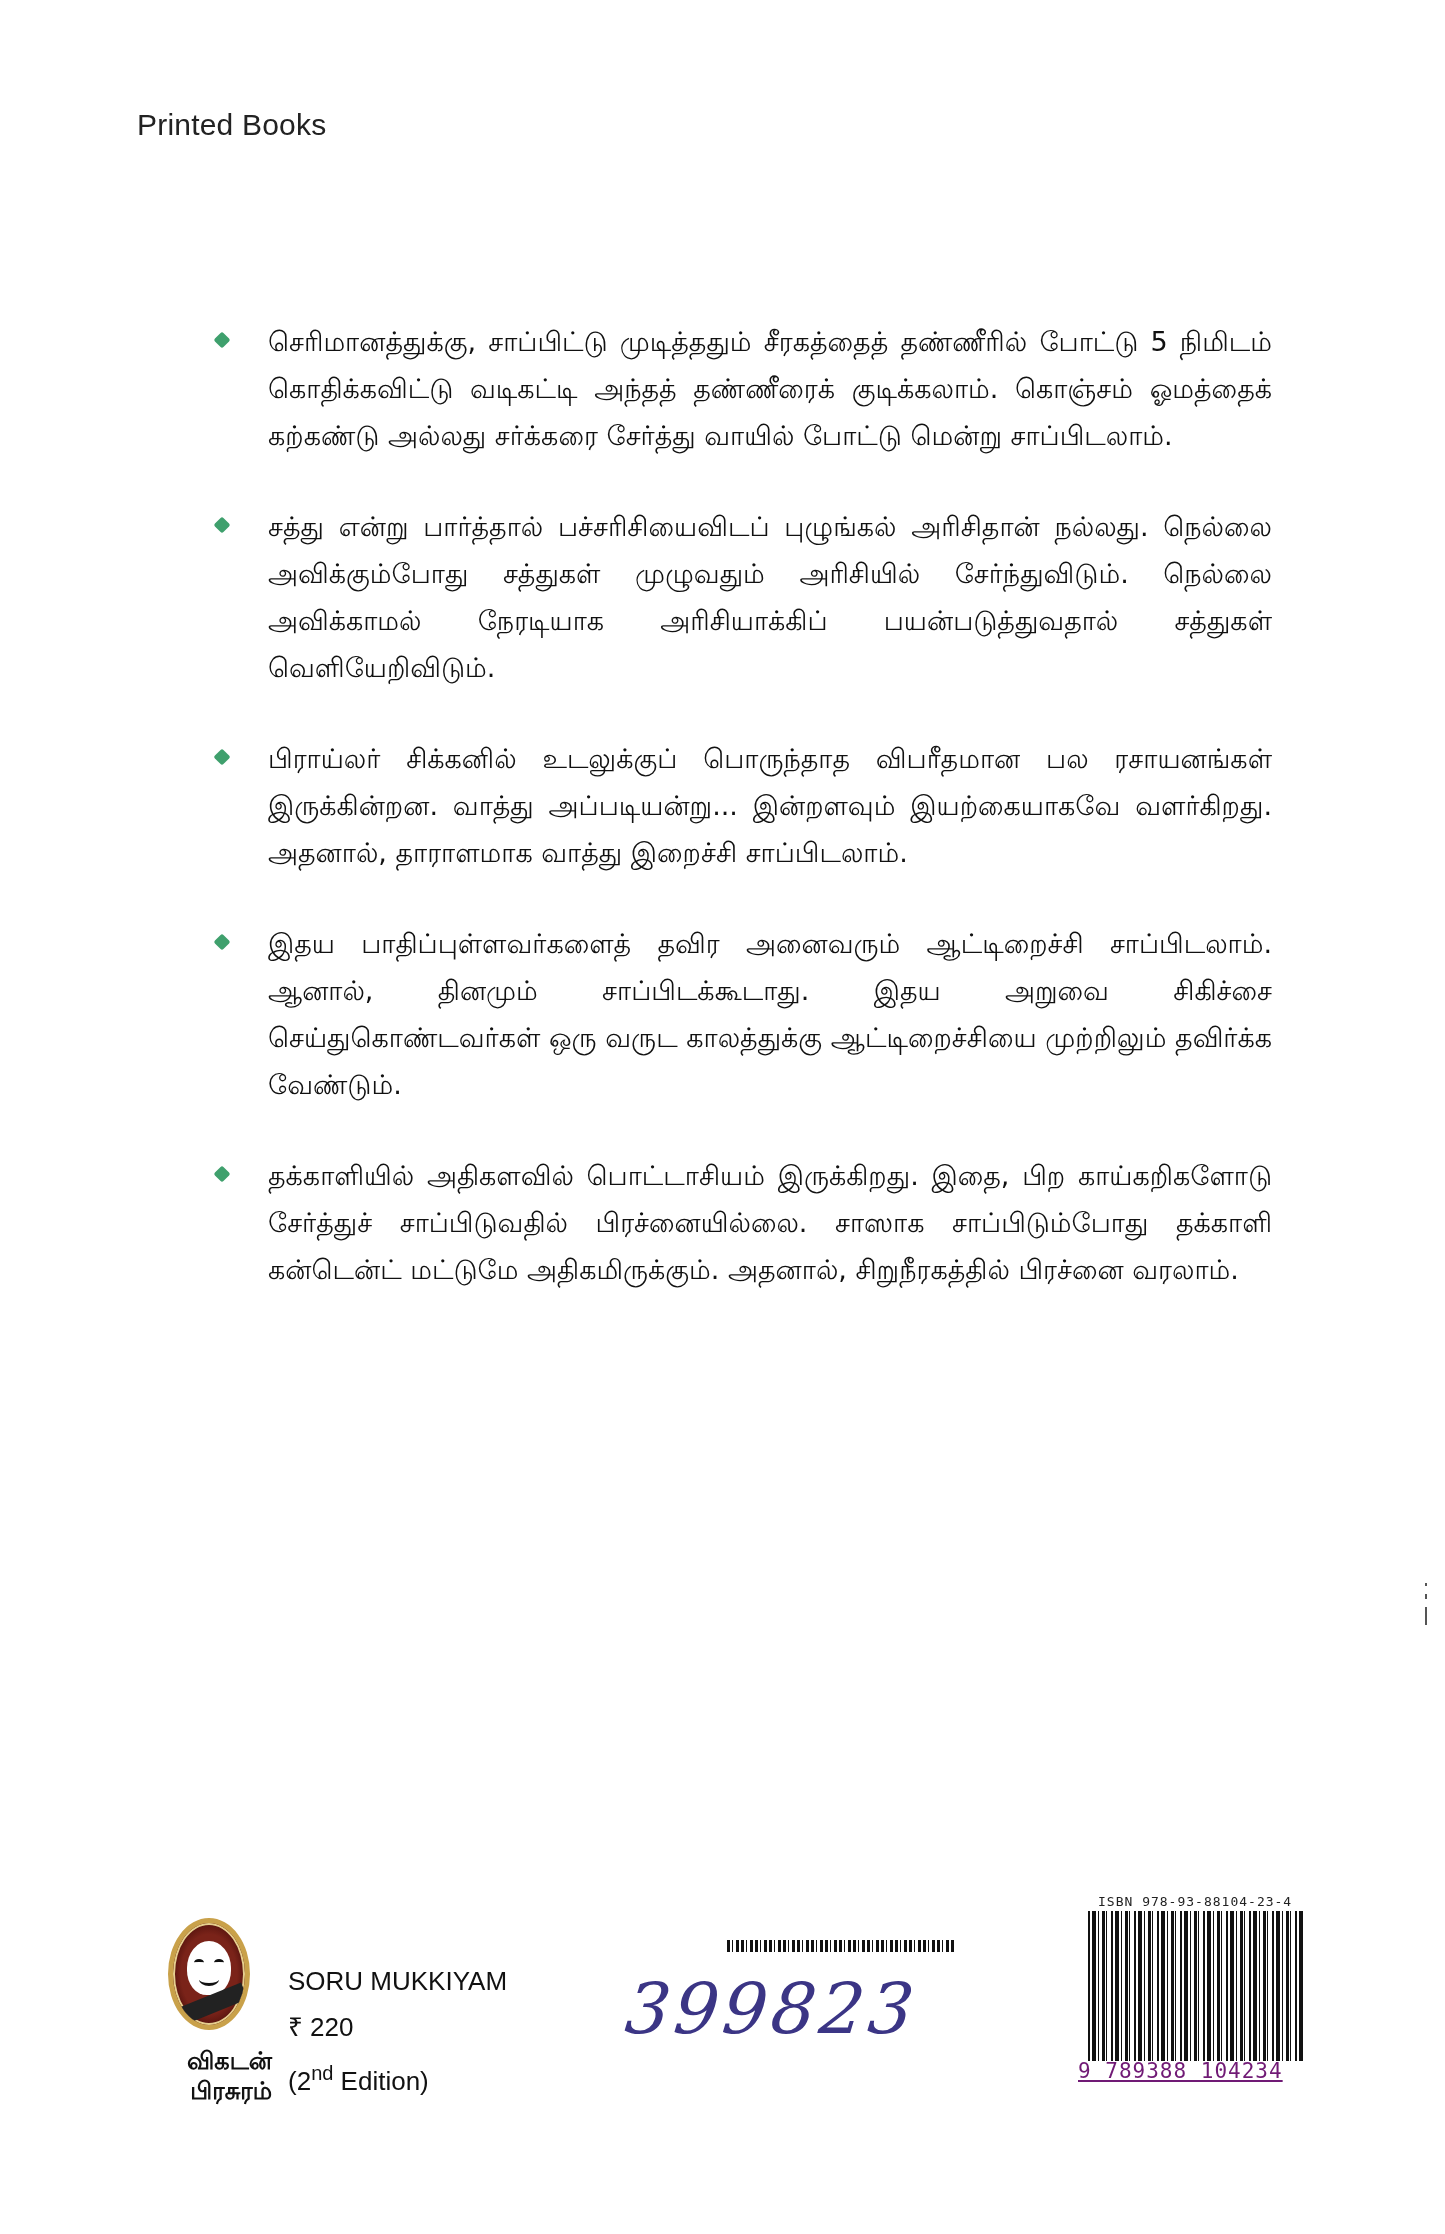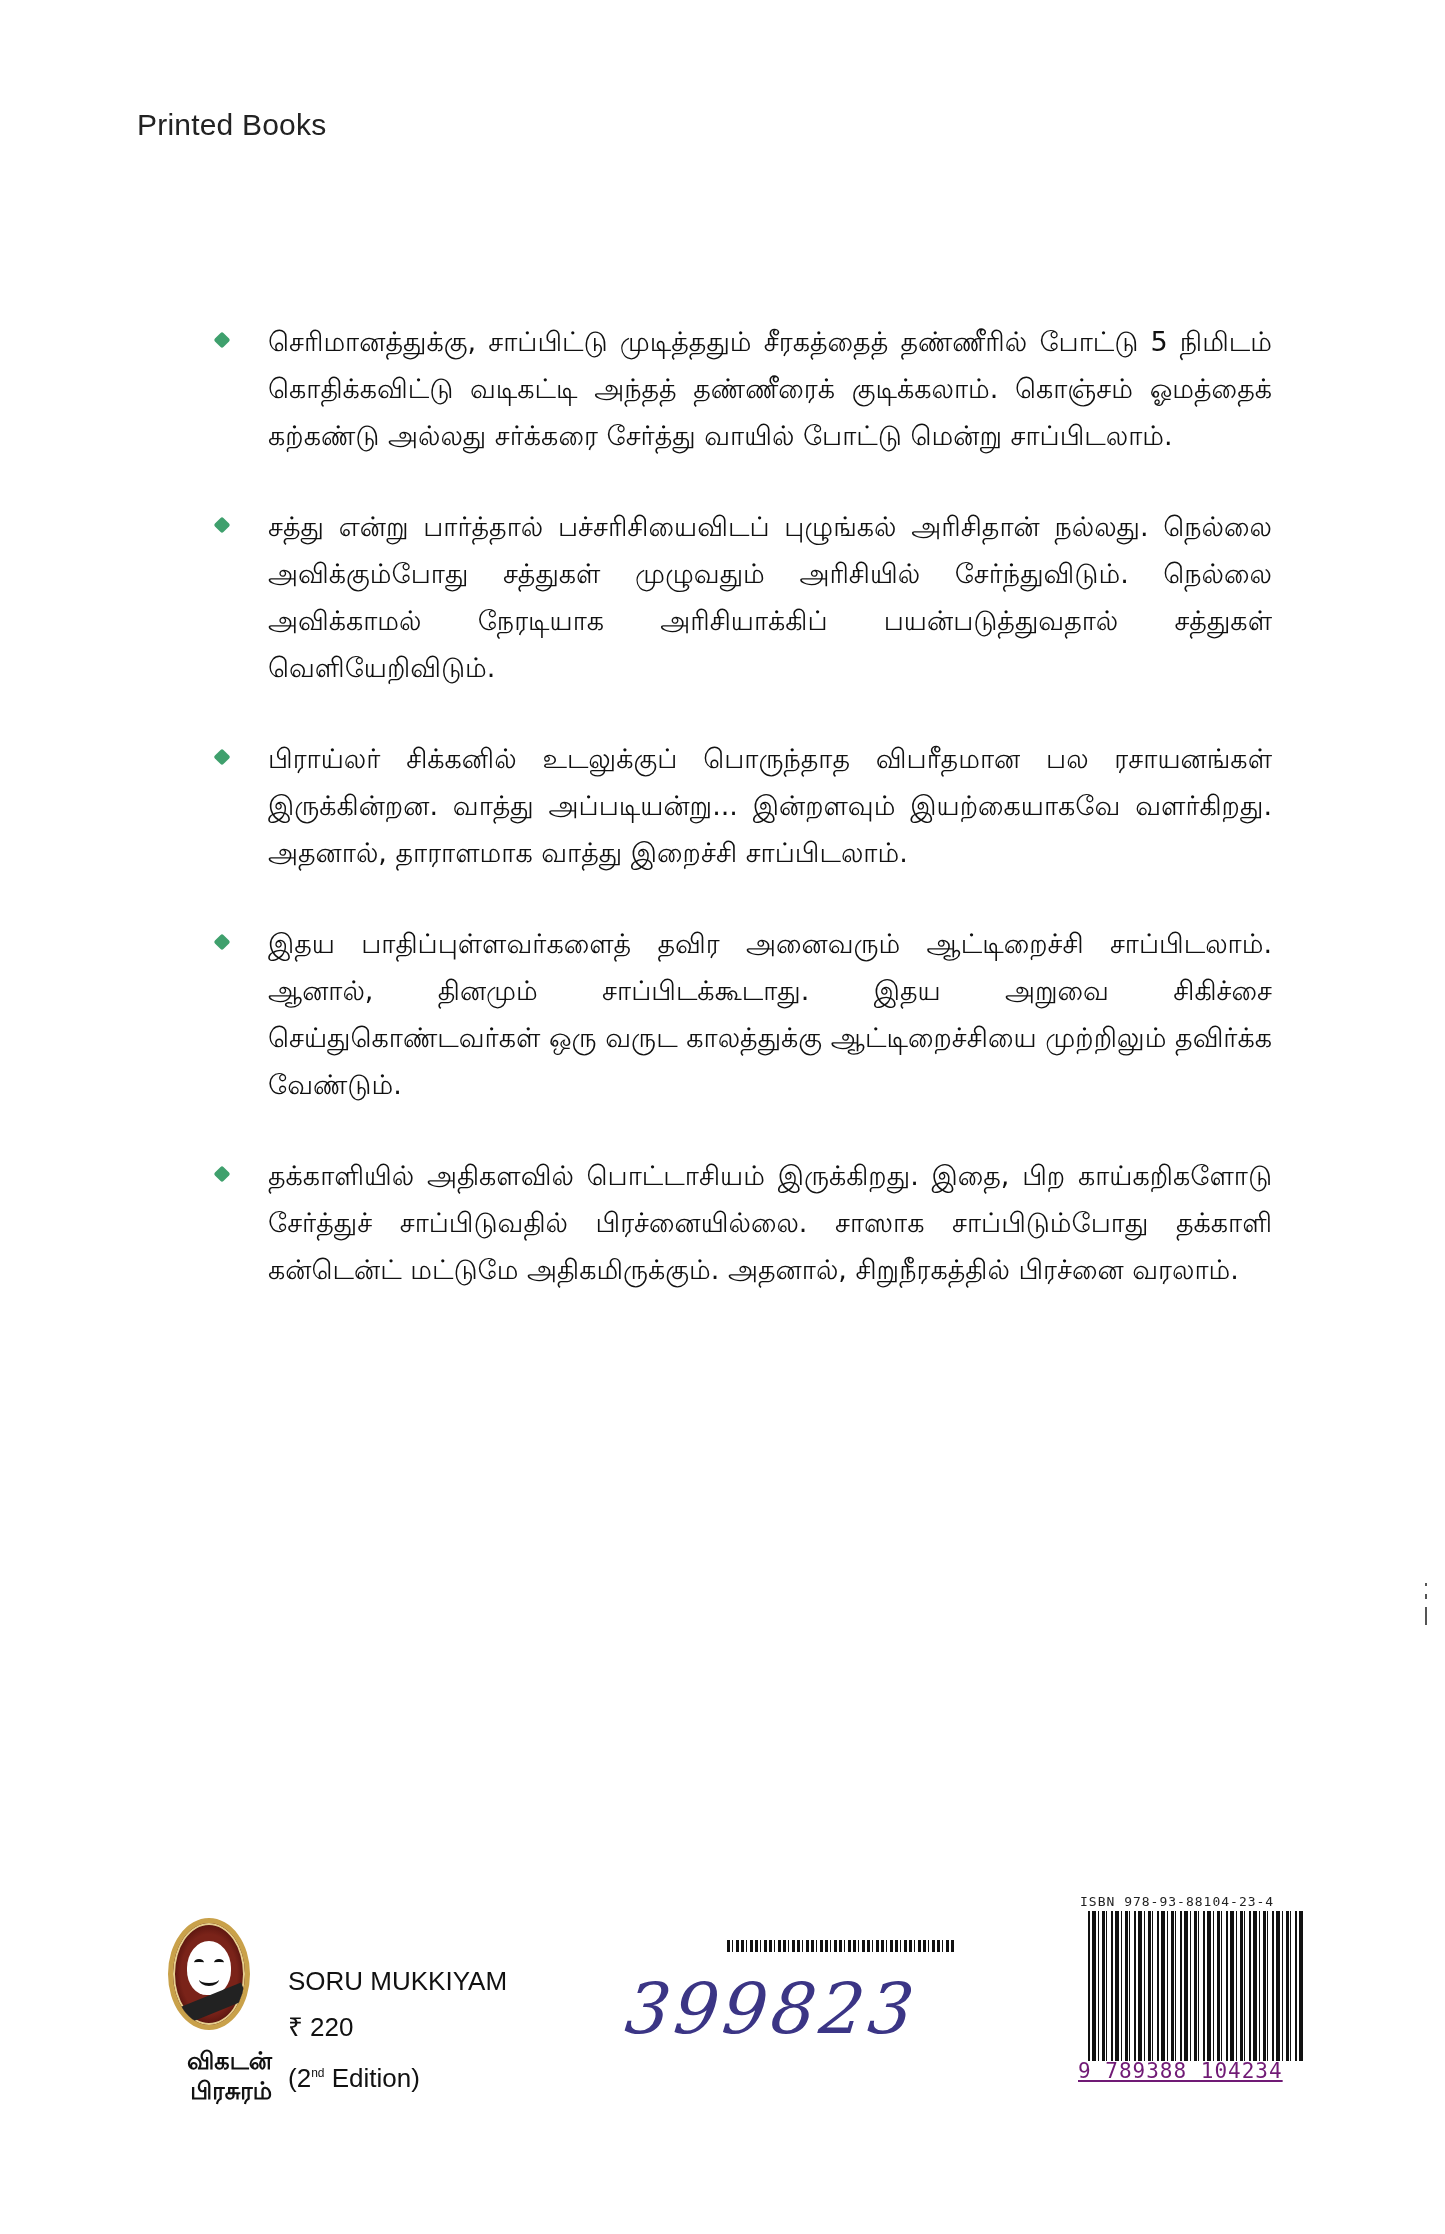--- a/index.html
+++ b/index.html
@@ -56,36 +56,36 @@
     .publisher-name {
       position: absolute; left: 152px; top: 166px; width: 120px;
       font-family: "DejaVu Sans", sans-serif; font-weight: bold;
       font-size: 24px; line-height: 30px; text-align: right; color: #111;
     }
     .book-info {
       position: absolute; left: 288px; top: 78px;
       font-family: "Liberation Sans", sans-serif; font-weight: normal;
       font-size: 26px; line-height: 46px; color: #111;
     }
-    .book-info sup { font-size: 12px; }
+    .book-info sup { font-size: 20px; }
     .mini-barcode {
       position: absolute; left: 727px; top: 60px; width: 228px; height: 12px;
       background: repeating-linear-gradient(90deg,
         #111 0 3px, #fff 3px 5px, #111 5px 6px, #fff 6px 9px,
         #111 9px 12px, #fff 12px 14px);
     }
     .handwritten {
       position: absolute; left: 626px; top: 88px;
       font-family: "DejaVu Serif", serif; font-style: italic;
       font-size: 70px; color: #3b3585; letter-spacing: 4px; transform: skewX(-6deg);
     }
     .isbn-block { position: absolute; left: 1078px; top: 14px; width: 230px; }
     .isbn-text {
       font-family: "DejaVu Sans Mono", monospace; font-size: 13px;
-      letter-spacing: 1px; color: #222; margin-left: 2px;
+      letter-spacing: 1px; color: #222; margin-left: 20px;
     }
     .isbn-bars {
       height: 150px; margin-top: 2px; margin-left: 10px; width: 215px;
       background: repeating-linear-gradient(90deg,
         #111 0 2px, #fff 2px 4px, #111 4px 8px, #fff 8px 10px,
         #111 10px 11px, #fff 11px 14px, #111 14px 17px, #fff 17px 18px,
         #111 18px 19px, #fff 19px 23px);
     }
     .isbn-digits {
       font-family: "DejaVu Sans Mono", monospace; font-size: 21px;

